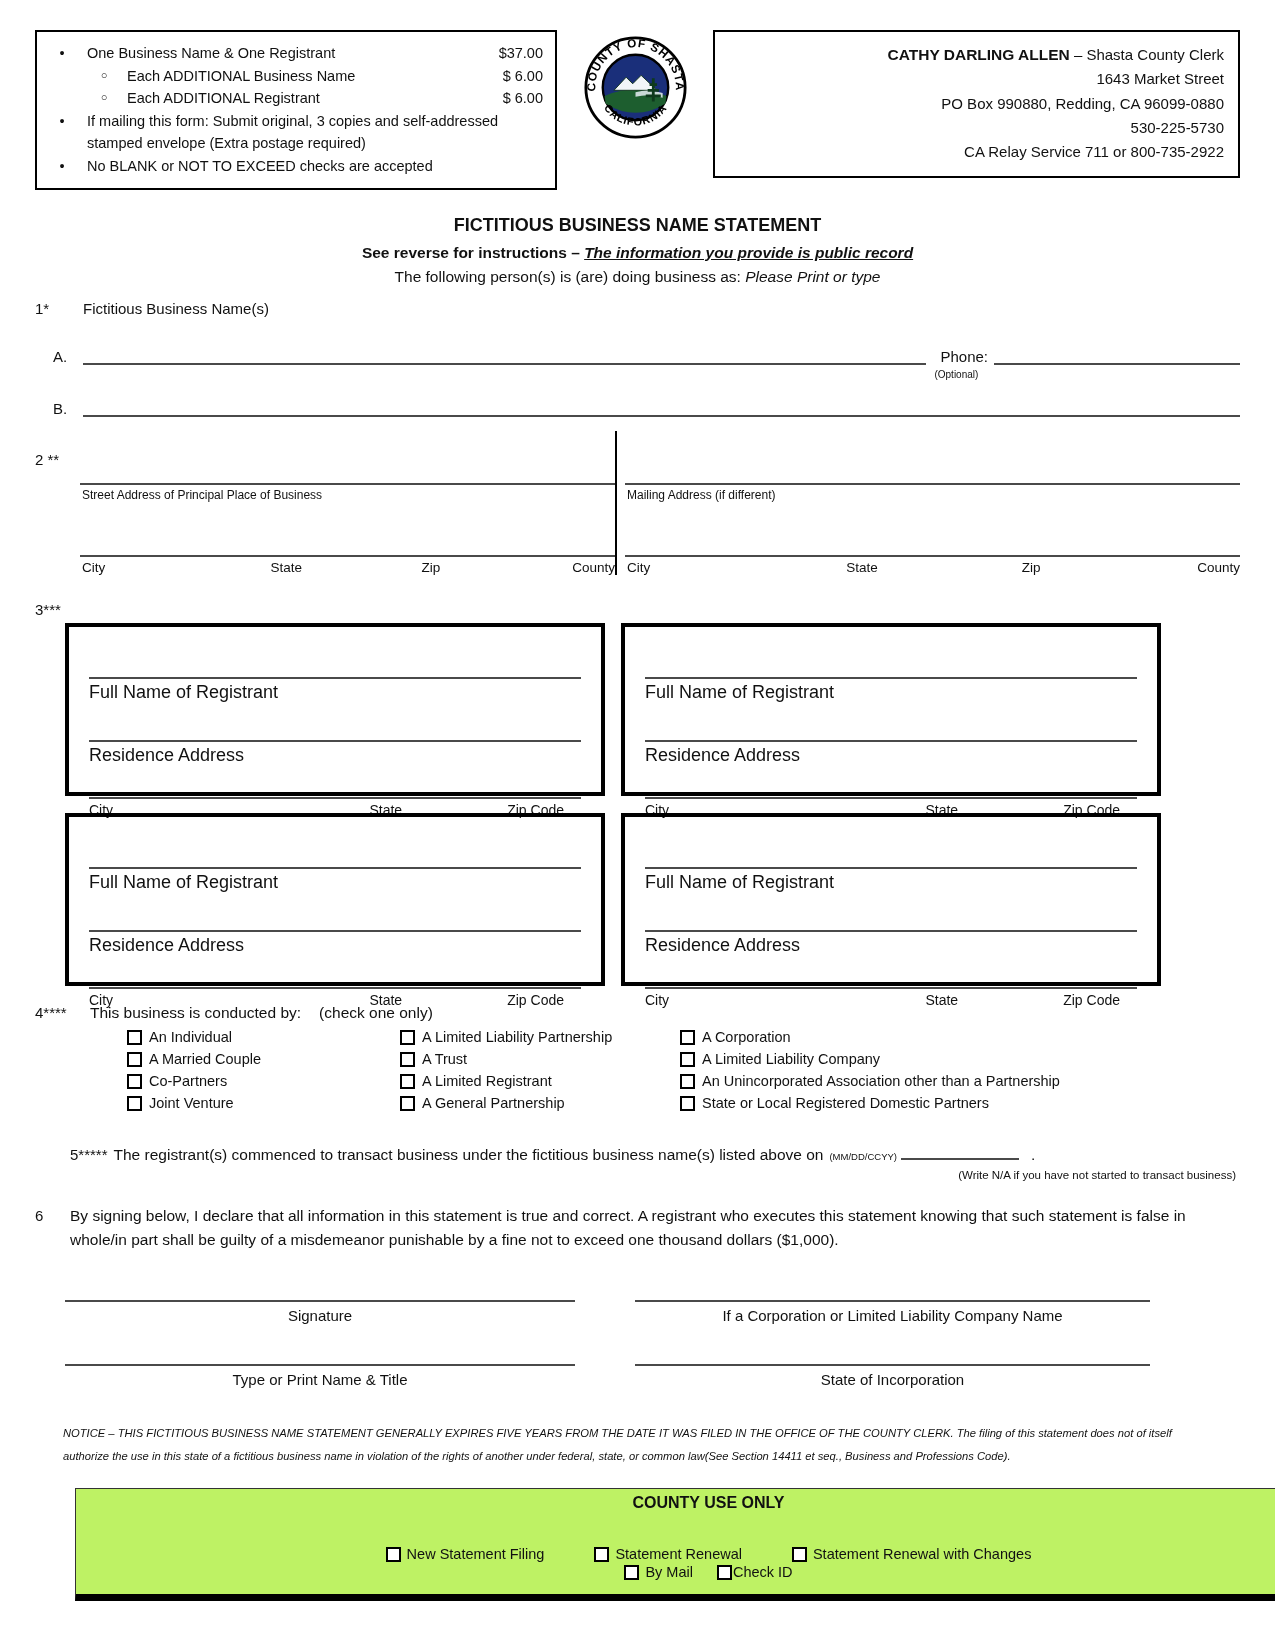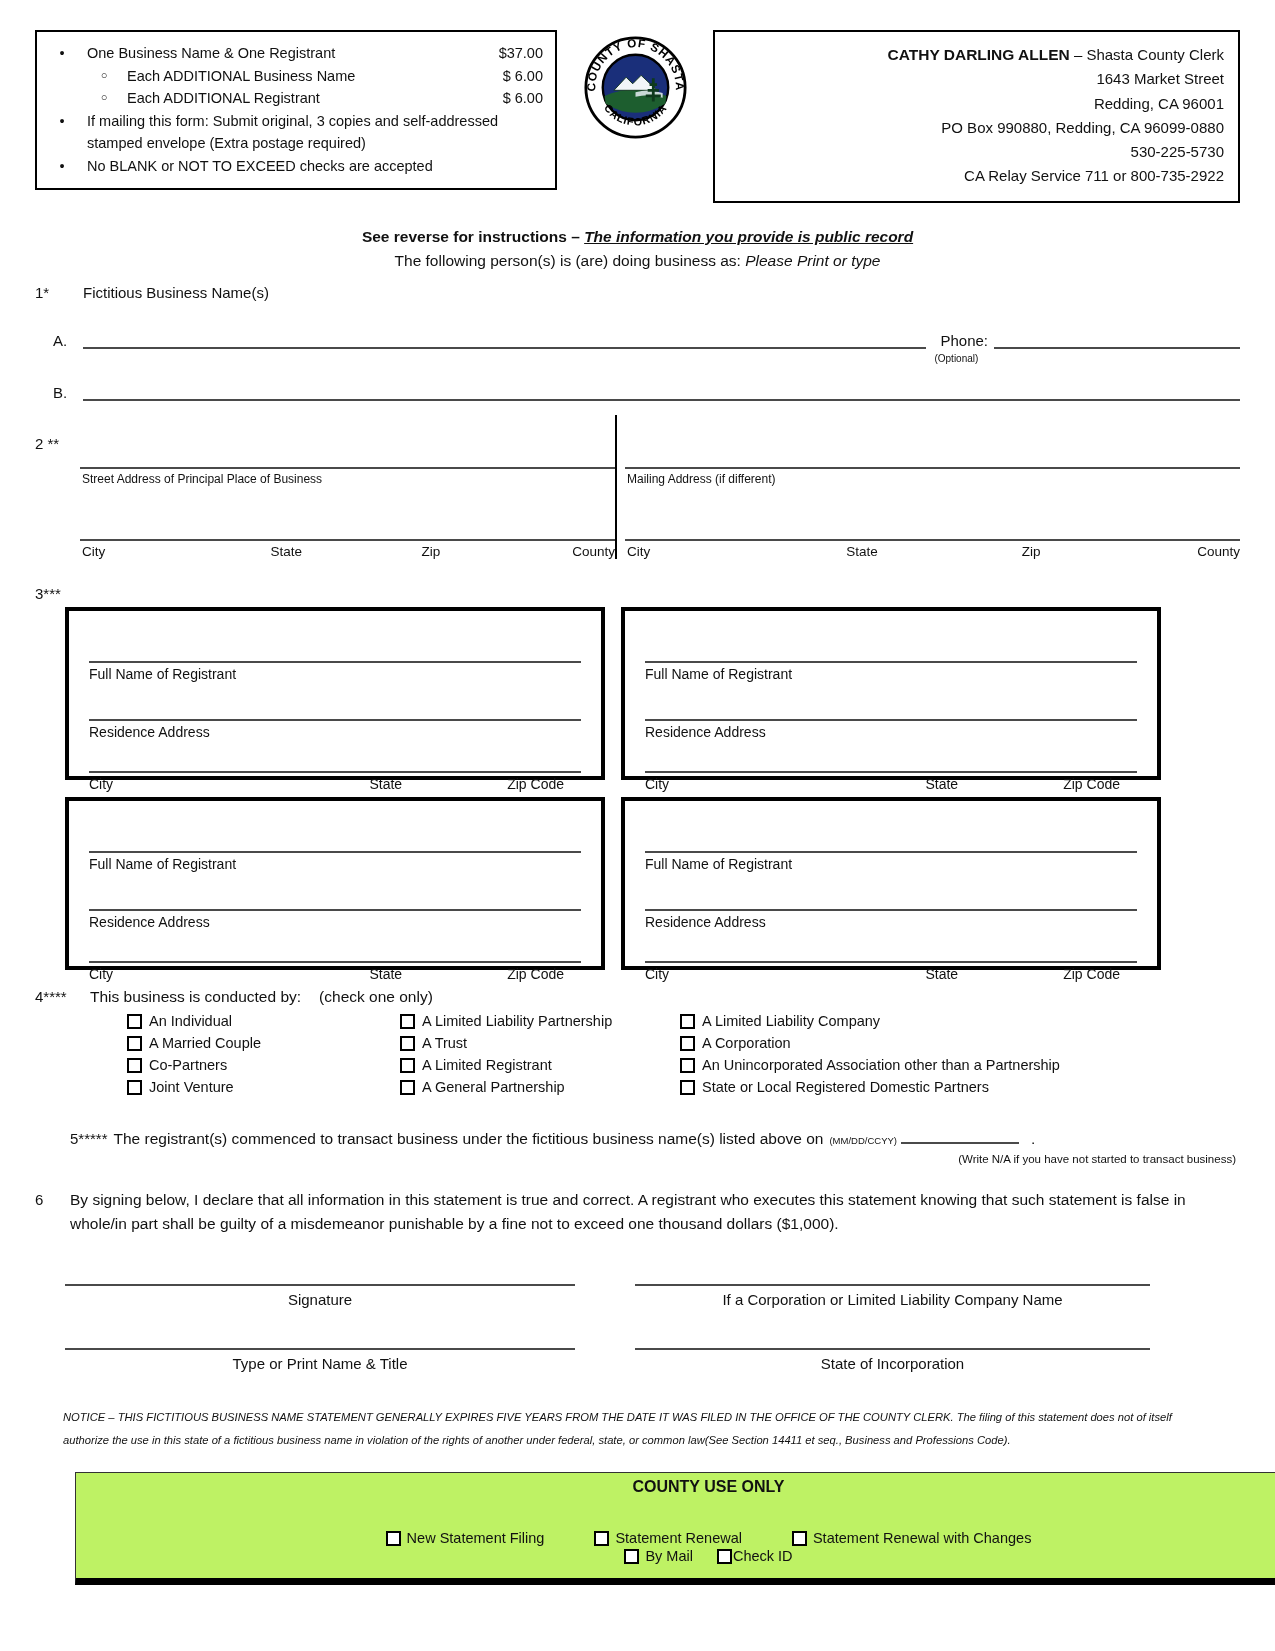--- a/index.html
+++ b/index.html
@@ -66,21 +66,21 @@
   .sec2-right { flex:1; border-left:2px solid #000; padding-left:8px; }
   .sec2-label { font-size:12px; padding-top:3px; padding-left:2px; }
   .sec2-line2 { margin-top:37px; }
   .cszc { display:flex; font-size:13.5px; padding-top:3px; padding-left:2px; }
   .cszc .c1 { flex:1.25; } .cszc .c2 { flex:1; } .cszc .c3 { flex:1; } .cszc .c4 { flex:none; }
 
   
   .sec3-num { margin-top:26px; font-size:15px; }
   .reg-grid { display:grid; grid-template-columns:540px 540px; column-gap:16px; row-gap:17px; margin-left:30px; margin-top:5px; }
   .reg-box { border:4px solid #000; height:173px; padding:34px 20px 0 20px; }
-  .reg-label { font-size:14px; padding-top:3px; }
+  .reg-label { font-size:18px; padding-top:3px; }
   .reg-line2 { margin-top:21px; }
   .reg-line3 { margin-top:17px; height:16px; }
   .reg-csz { display:flex; font-size:14px; padding-top:3px; }
   .reg-csz .c1 { width:57%; } .reg-csz .c2 { width:28%; } .reg-csz .c3 { width:15%; }
 
   
   .sec4-head { display:flex; margin-top:18px; font-size:15.5px; }
   .sec4-head .sec-num { width:55px; font-size:15px; }
   .sec4-head .gap { width:18px; }
   .cb-grid { display:flex; margin-left:92px; margin-top:4px; }
@@ -178,28 +178,28 @@
           <textPath href="#arcBot" startOffset="50%" text-anchor="middle">CALIFORNIA</textPath>
         </text>
       </svg>
     </div>
 
     <div class="clerk-box">
       <div>
         <span class="clerk-name">CATHY DARLING ALLEN</span><span> – Shasta County Clerk</span>
       </div>
       <div>1643 Market Street</div>
-      <div>Redding, CA 96001</div>
       <div>PO Box 990880, Redding, CA 96099-0880</div>
       <div>530-225-5730</div>
       <div>CA Relay Service 711 or 800-735-2922</div>
     </div>
   </div>
 
   <div class="title-block">
+    <div class="main-title">FICTITIOUS BUSINESS NAME STATEMENT</div>
     <div class="subtitle">
       <span>See reverse for instructions – </span><span class="emph">The information you provide is public record</span>
     </div>
     <div class="subtitle2">
       <span>The following person(s) is (are) doing business as: </span><span class="ital">Please Print or type</span>
     </div>
   </div>
 
   <div class="sec1-head">
     <span class="sec-num">1*</span>
@@ -345,25 +345,25 @@
           <span>A Limited Registrant</span>
         </div>
       <div class="cb-item">
           <span class="cb"></span>
           <span>A General Partnership</span>
         </div>
     </div>
     <div class="cb-col3">
       <div class="cb-item">
           <span class="cb"></span>
+          <span>A Corporation</span>
+        </div>
+      <div class="cb-item">
+          <span class="cb"></span>
           <span>A Limited Liability Company</span>
-        </div>
-      <div class="cb-item">
-          <span class="cb"></span>
-          <span>A Corporation</span>
         </div>
       <div class="cb-item">
           <span class="cb"></span>
           <span>An Unincorporated Association other than a Partnership</span>
         </div>
       <div class="cb-item">
           <span class="cb"></span>
           <span>State or Local Registered Domestic Partners</span>
         </div>
     </div>

